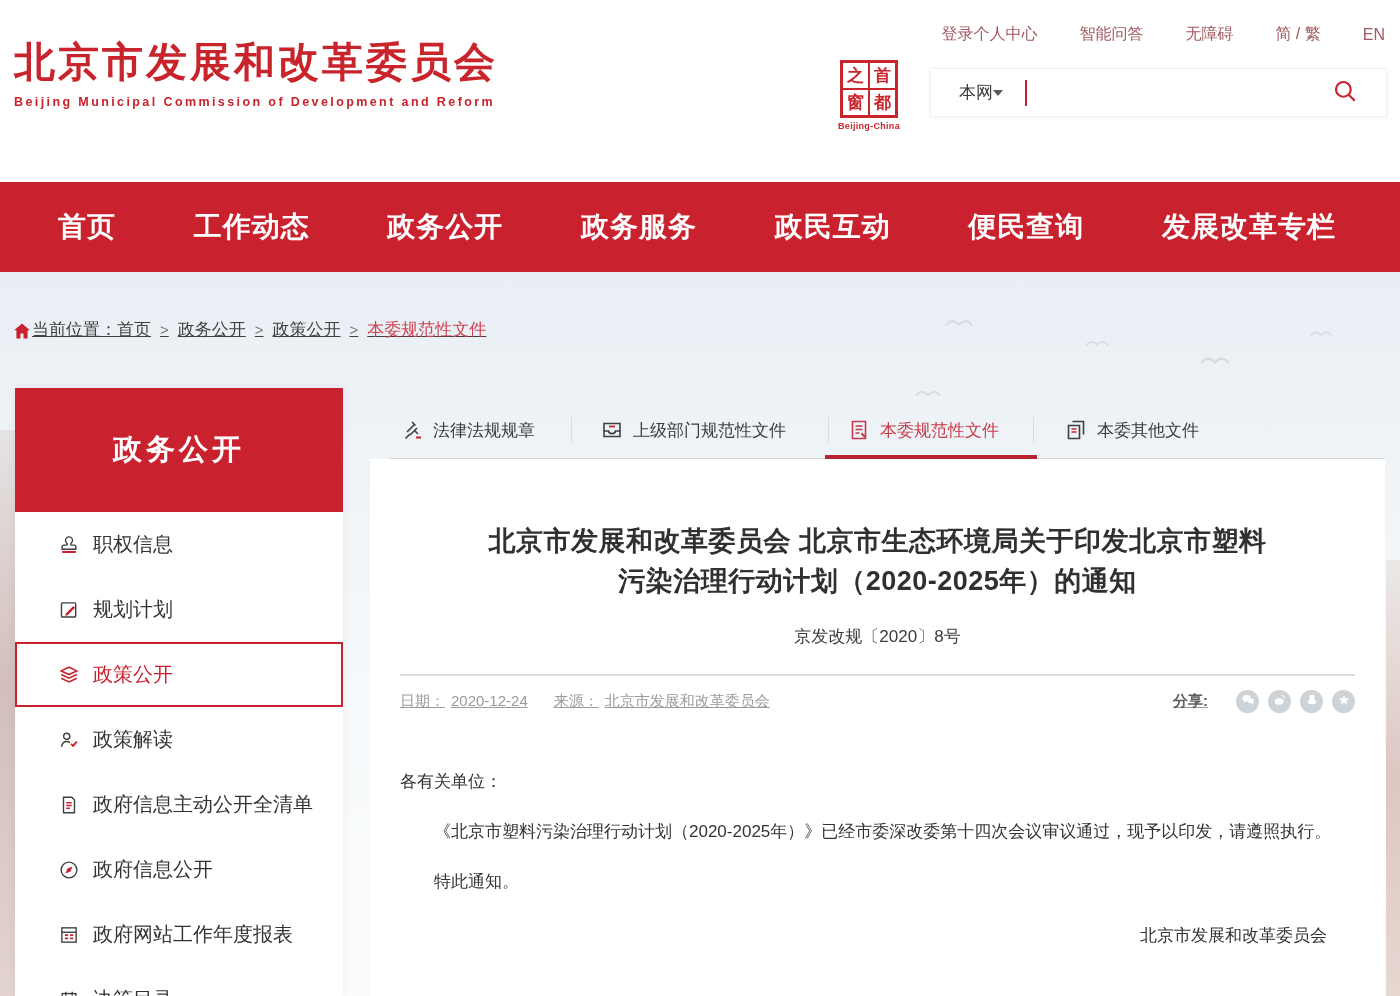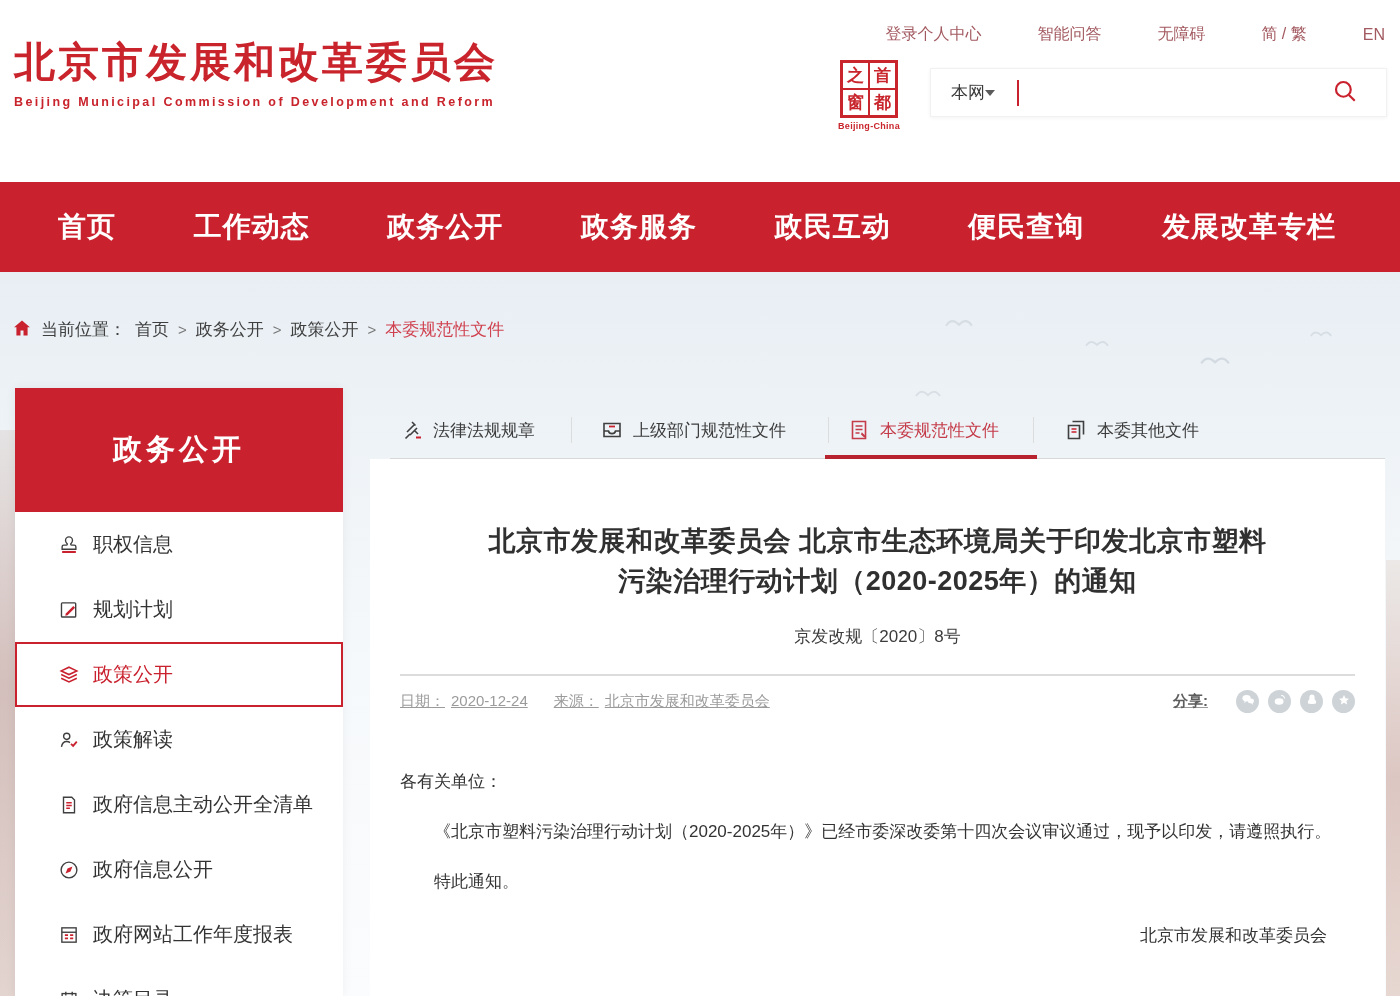--- a/index.html
+++ b/index.html
@@ -8,31 +8,31 @@
     font-family:"Liberation Sans","DejaVu Sans",sans-serif;
     background:#ffffff;color:#333;
   }
   a{text-decoration:none;color:inherit;cursor:pointer;}
 
   
   .header{position:absolute;left:0;top:0;width:1400px;height:182px;background:#fff;}
   .logo{position:absolute;left:14px;top:42px;}
   .logo-cn{font-size:41px;font-weight:bold;color:#c9232c;letter-spacing:3px;line-height:1;}
   .logo-en{margin-top:12px;font-size:12.5px;font-weight:bold;color:#c9232c;letter-spacing:2.4px;}
-  .utility{position:absolute;right:15px;top:24px;display:flex;gap:56px;align-items:center;
+  .utility{position:absolute;right:15px;top:24px;display:flex;gap:42px;align-items:center;
     font-size:16px;color:#a2595f;}
   .seal{position:absolute;left:833px;top:60px;width:72px;text-align:center;}
   .seal-box{width:52px;height:52px;border:3px solid #c9252c;margin:0 auto;
     display:grid;grid-template-columns:1fr 1fr;grid-template-rows:1fr 1fr;gap:2px;background:#c9252c;}
   .seal-box span{background:#fff;color:#c9252c;font-weight:bold;font-size:17px;
     display:flex;align-items:center;justify-content:center;}
   .seal-caption{margin-top:3px;font-size:9px;font-weight:bold;color:#c9252c;letter-spacing:.3px;}
   .searchbar{position:absolute;left:930px;top:68px;width:455px;height:47px;background:#fff;
     border:1px solid #f1f1f1;box-shadow:0 1px 4px rgba(0,0,0,.05);display:flex;align-items:center;}
-  .search-scope{margin-left:20px;display:flex;align-items:center;gap:0;font-size:17px;color:#3a3a3a;}
+  .search-scope{margin-left:28px;display:flex;align-items:center;gap:0;font-size:17px;color:#3a3a3a;}
   .scope-caret{width:0;height:0;border-left:5px solid transparent;border-right:5px solid transparent;
     border-top:6px solid #5a5a5a;}
   .input-caret{width:2px;height:26px;background:#c9212e;margin-left:22px;}
   .search-input{flex:1;border:none;outline:none;height:100%;font-size:16px;background:transparent;}
   .search-btn{margin-right:22px;background:none;border:none;cursor:pointer;display:flex;align-items:center;}
 
   
   .nav{position:absolute;left:0;top:182px;width:1400px;height:90px;background:#c9212e;
     display:flex;align-items:center;justify-content:space-between;padding:0 64px 0 58px;box-sizing:border-box;}
   .nav-item{color:#fff;font-size:28px;font-weight:bold;letter-spacing:1px;}
@@ -42,22 +42,22 @@
     background:linear-gradient(180deg,#e8eef4 0%,#edf2f6 18%,#f6f9fb 55%,#fbfcfd 100%);}
   .pagoda{position:absolute;left:425px;top:288px;opacity:.55;}
   .bird{position:absolute;opacity:.85;}
   .edge-strip{position:absolute;width:15px;}
   .edge-left{left:0;top:430px;height:566px;
     background:linear-gradient(180deg,rgba(150,90,60,.10),rgba(130,55,40,.30) 45%,rgba(140,70,45,.22));}
   .edge-right{right:0;top:560px;height:436px;width:14px;
     background:linear-gradient(180deg,rgba(170,110,70,.10),rgba(150,65,45,.28) 50%,rgba(160,85,55,.22));}
 
   
-  .breadcrumb{position:absolute;left:12px;top:318px;display:flex;align-items:flex-start;gap:9px;
-    font-size:17px;color:#3f3f3f;}
+  .breadcrumb{position:absolute;left:12px;top:318px;display:flex;align-items:flex-end;gap:0;
+    font-size:17px;color:#3f3f3f;text-decoration:underline;}
   .crumb-sep{color:#777;font-size:15px;}
   .crumb-current{color:#d0414f;}
 
   
   .sidebar{position:absolute;left:15px;top:388px;width:328px;height:608px;background:#fff;
     box-shadow:0 0 10px rgba(0,0,0,.06);}
   .sidebar-header{height:124px;background:#c9212e;color:#fff;font-size:29px;font-weight:bold;
     letter-spacing:4px;display:flex;align-items:center;justify-content:center;}
   .side-item{height:65px;display:flex;align-items:center;gap:13px;padding-left:43px;
     box-sizing:border-box;font-size:20px;color:#333;}

